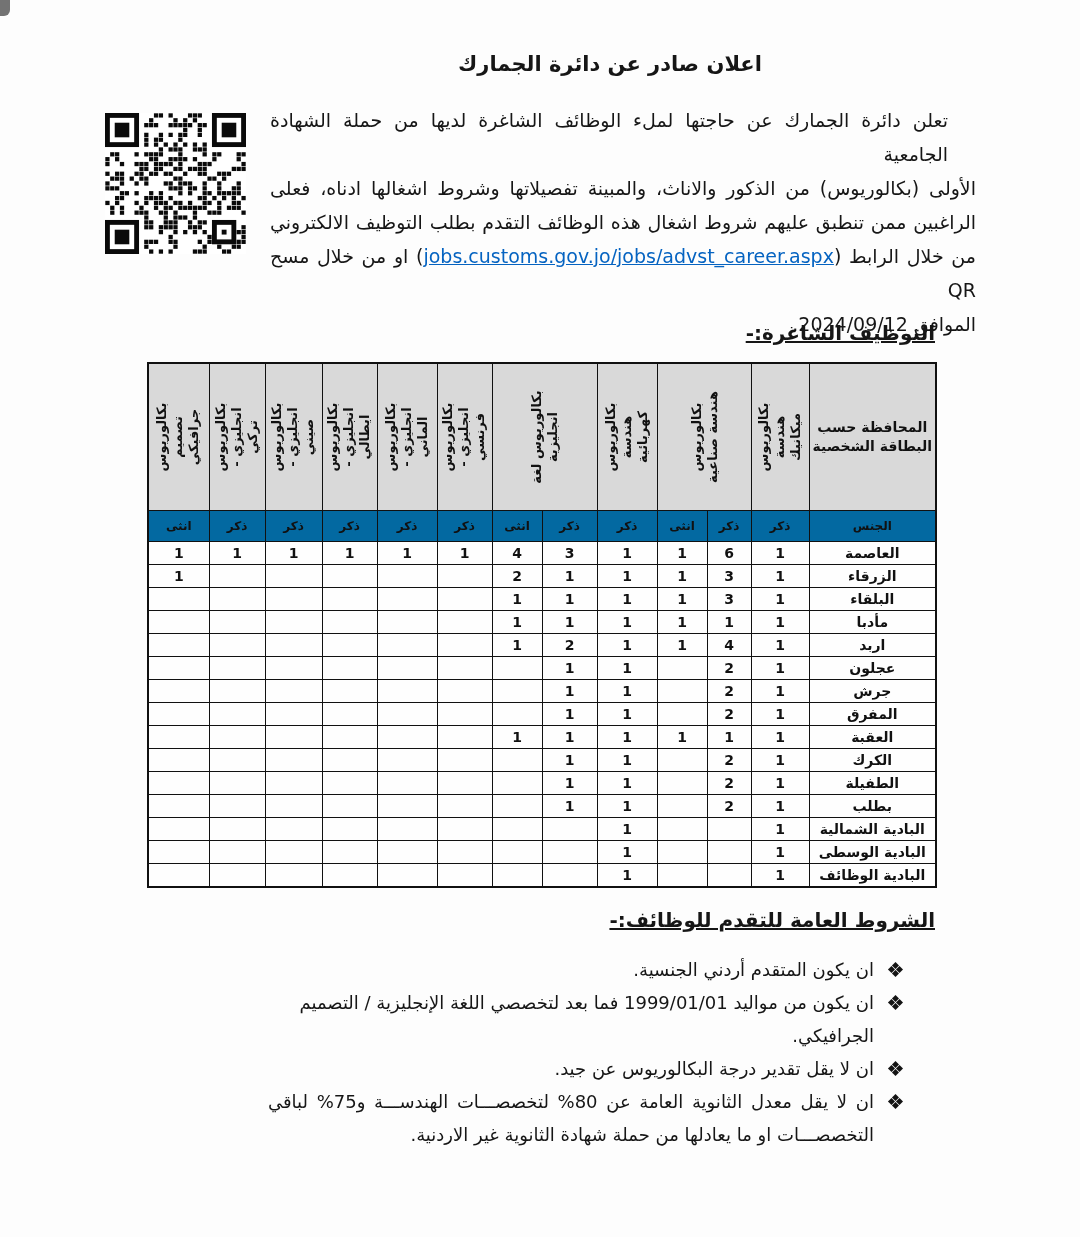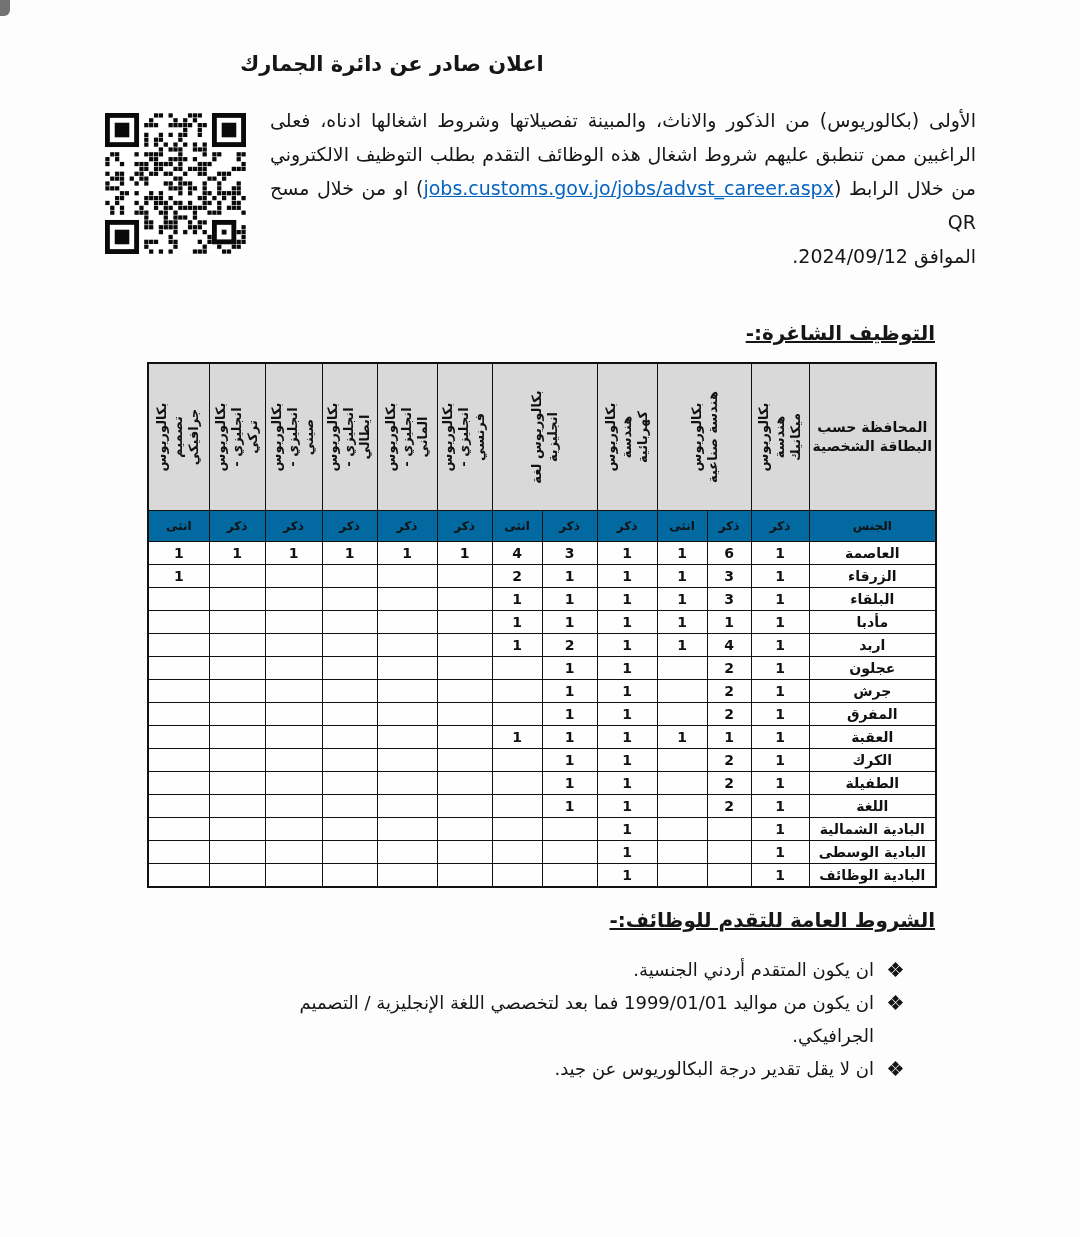--- a/index.html
+++ b/index.html
@@ -6,21 +6,21 @@
   body{
     width:1080px;height:1237px;position:relative;overflow:hidden;
     background:#fdfdfd;color:#161616;
     font-family:"DejaVu Sans","Liberation Sans",sans-serif;
   }
   .abs{position:absolute;}
   
   .artifact{left:0;top:0;width:10px;height:16px;background:#5a5a5a;border-bottom-right-radius:6px;opacity:.85;}
 
   
-  .doc-title{left:240px;top:52px;width:740px;
+  .doc-title{left:240px;top:52px;width:740px;text-align:center;
     font-size:21px;font-weight:bold;letter-spacing:.2px;}
 
   
   .intro{left:270px;top:103px;width:706px;direction:rtl;font-size:19px;font-weight:500;}
   .intro .ln{line-height:34px;text-align:justify;text-align-last:justify;white-space:normal;}
   .intro .ln.first{padding-right:28px;}
   .intro .ln.last{text-align:right;text-align-last:right;}
   .intro .ln.qr-line{display:flex;justify-content:space-between;align-items:baseline;}
   .link{color:#0563c1;text-decoration:underline;cursor:pointer;}
 
@@ -363,20 +363,21 @@
       <rect x="0" y="106.9655172413793" width="34.03448275862069" height="34.03448275862069" fill="#0a0a0a"></rect>
       <rect x="4.862068965517241" y="111.82758620689654" width="24.310344827586206" height="24.310344827586206" fill="#ffffff"></rect>
       <rect x="9.724137931034482" y="116.68965517241378" width="14.586206896551722" height="14.586206896551722" fill="#0a0a0a"></rect>
       <rect x="106.9655172413793" y="106.9655172413793" width="24.310344827586206" height="24.310344827586206" fill="#0a0a0a"></rect>
       <rect x="111.82758620689654" y="111.82758620689654" width="14.586206896551722" height="14.586206896551722" fill="#ffffff"></rect>
       <rect x="116.68965517241378" y="116.68965517241378" width="4.862068965517241" height="4.862068965517241" fill="#0a0a0a"></rect>
     </svg>
 </div>
 
 <div class="abs intro">
+  <div class="ln first">تعلن دائرة الجمارك عن حاجتها لملء الوظائف الشاغرة لديها من حملة الشهادة الجامعية</div>
   <div class="ln">الأولى (بكالوريوس) من الذكور والاناث، والمبينة تفصيلاتها وشروط اشغالها ادناه، فعلى</div>
   <div class="ln">الراغبين ممن تنطبق عليهم شروط اشغال هذه الوظائف التقدم بطلب التوظيف الالكتروني</div>
   <div class="ln"><span>من خلال الرابط (</span><span dir="ltr" class="link">jobs.customs.gov.jo/jobs/advst_career.aspx</span><span>) او من خلال مسح</span></div>
   <div class="ln qr-line">
       <span dir="ltr">QR</span>
     </div>
   <div class="ln last">الموافق 2024/09/12.</div>
 </div>
 
 <div class="abs sec-heading h-vacancies">التوظيف الشاغرة:-</div>
@@ -627,21 +628,21 @@
         <td>1</td>
         <td></td>
         <td></td>
         <td></td>
         <td></td>
         <td></td>
         <td></td>
         <td></td>
       </tr>
       <tr>
-        <td class="gov">اللغة</td>
+        <td class="gov">بطلب</td>
         <td>1</td>
         <td>2</td>
         <td></td>
         <td>1</td>
         <td>1</td>
         <td></td>
         <td></td>
         <td></td>
         <td></td>
         <td></td>
@@ -710,13 +711,19 @@
         <i></i>
         <i></i>
         <i></i>
       </span><span>ان يكون من مواليد 1999/01/01 فما بعد لتخصصي اللغة الإنجليزية / التصميم الجرافيكي.</span></div>
     <div class="cond-item"><span class="bullet-marker">
         <i></i>
         <i></i>
         <i></i>
         <i></i>
       </span><span>ان لا يقل تقدير درجة البكالوريوس عن جيد.</span></div>
+    <div class="cond-item justify"><span class="bullet-marker">
+        <i></i>
+        <i></i>
+        <i></i>
+        <i></i>
+      </span><span>ان لا يقل معدل الثانوية العامة عن 80% لتخصصـــات الهندســـة و75% لباقي التخصصـــات او ما يعادلها من حملة شهادة الثانوية غير الاردنية.</span></div>
   </div>
 
 </body></html>

